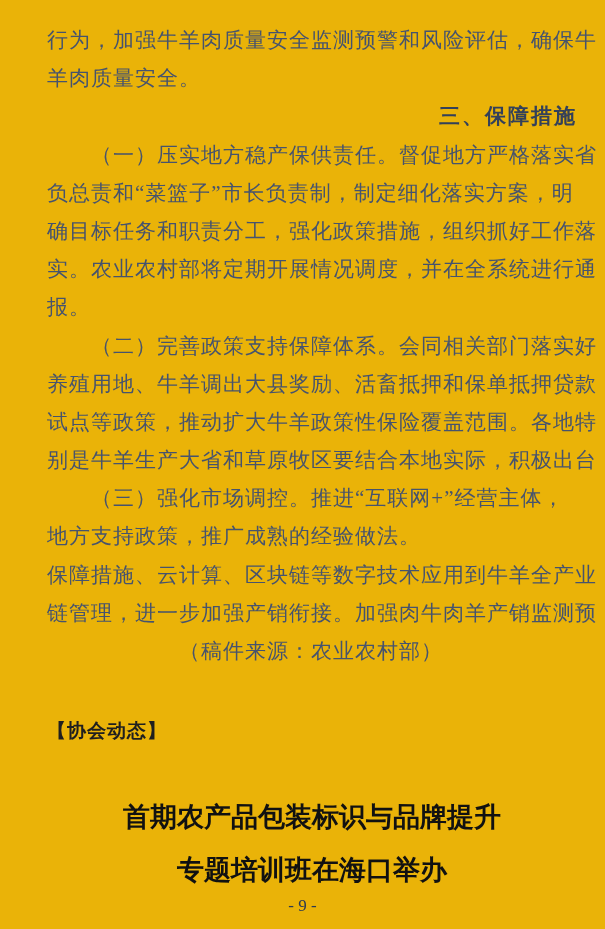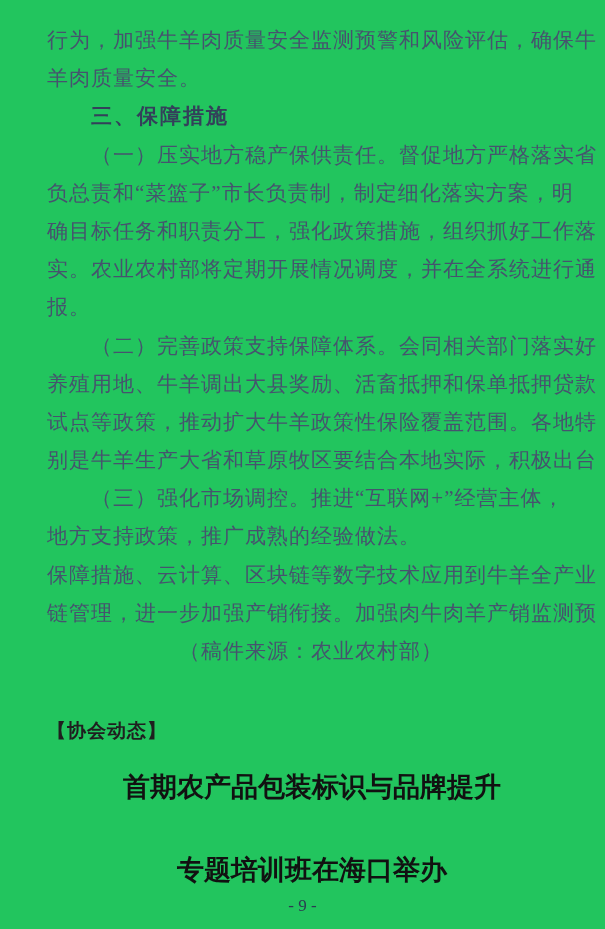--- a/index.html
+++ b/index.html
@@ -4,21 +4,21 @@
 <style>
   html, body {
     margin: 0;
     padding: 0;
     background: #ffffff;
   }
   .page {
     position: relative;
     width: 605px;
     height: 929px;
-    background: #22c55e;
+    background: #eab308;
     overflow: hidden;
     font-family: "Liberation Serif", "DejaVu Serif", serif;
   }
   
   .doc-body {
     position: absolute;
     top: 21px;
     left: 47px;
     width: 530px;
     font-size: 21px;
@@ -31,20 +31,21 @@
     height: 38.2px;
   }
   .line.ind {
     padding-left: 44px; 
   }
   .line.head3 {
     font-weight: bold;
     color: #33405a;
     font-family: Liberation Serif, serif;
     letter-spacing: 2px;
+    text-align: right;
   }
   .line.right {
     text-align: center;
     padding-right: 2px;
   }
   
   .section-marker {
     position: absolute;
     top: 719px;
     left: 47px;
@@ -62,21 +63,21 @@
     width: 530px;
     text-align: center;
     font-family: "Liberation Serif", "DejaVu Serif", serif;
     font-weight: bold;
     font-size: 27px;
     line-height: 38px;
     color: #111111;
     letter-spacing: 0px;
     white-space: nowrap;
   }
-  .article-title.t1 { top: 768px; }
+  .article-title.t1 { top: 798px; }
   .article-title.t2 { top: 851px; font-family: Liberation Serif, serif; }
   
   .page-number {
     position: absolute;
     top: 895px;
     left: 0;
     width: 605px;
     text-align: center;
     font-size: 17px;
     line-height: 22px;

